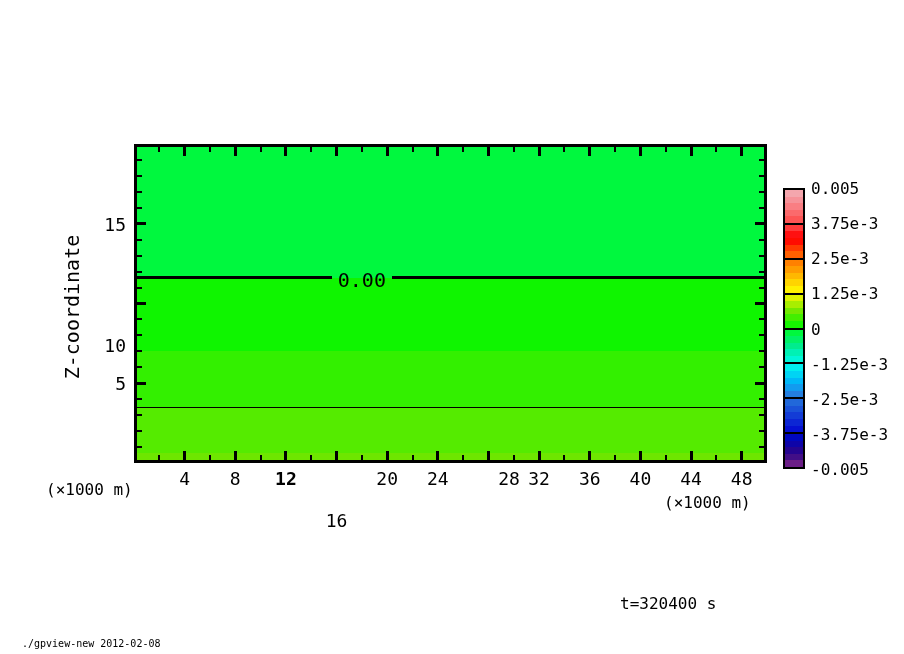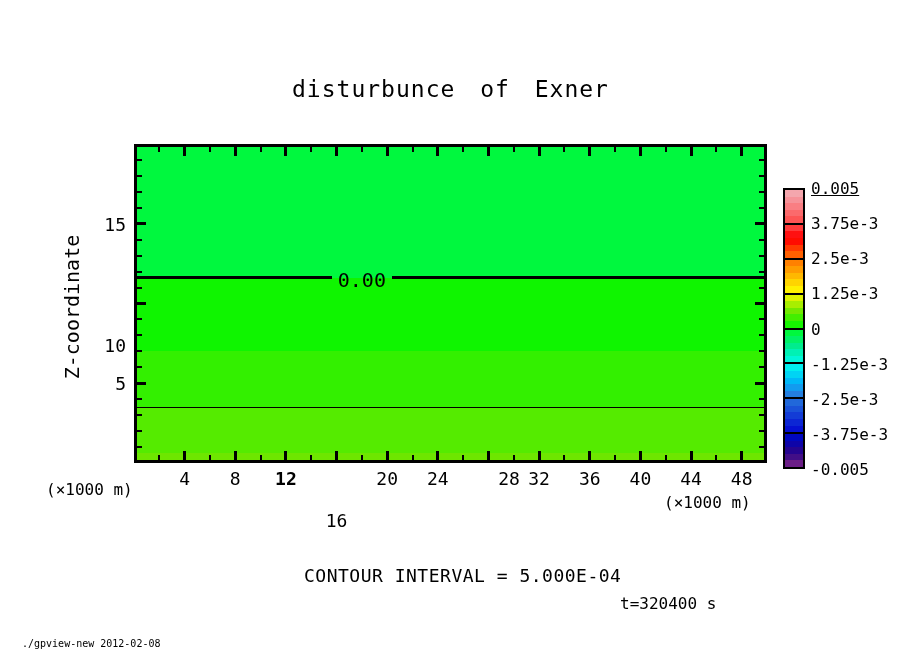--- a/index.html
+++ b/index.html
@@ -37,21 +37,20 @@
   }
   .cb-block{flex:1;display:flex;flex-direction:column;}
   .cb-block + .cb-block{border-top:2px solid #000;}
   .cb-sub{flex:1;}
   .cbarlabel{position:absolute;font-size:16px;white-space:nowrap;}
 </style>
 </head>
 <body>
 
 <div id="canvas">
-  <div class="abs title">disturbunce of Exner</div>
 
   <div id="bands">
       <div class="band" style="left: 134px; top: 144px; width: 633px; height: 133.661px; background: rgb(0, 248, 62);"></div>
       <div class="band" style="left: 134px; top: 277.661px; width: 633px; height: 73.689px; background: rgb(15, 245, 0);"></div>
       <div class="band" style="left: 134px; top: 351.35px; width: 633px; height: 55.825px; background: rgb(51, 240, 0);"></div>
       <div class="band" style="left: 134px; top: 407.175px; width: 633px; height: 45.4575px; background: rgb(85, 235, 0);"></div>
       <div class="band" style="left: 134px; top: 452.632px; width: 633px; height: 10.3675px; background: rgb(110, 230, 0);"></div>
     </div>
   <div id="frame" class="abs"></div>
   <div id="ticks">
@@ -166,21 +165,20 @@
   <div id="yticklabels">
       <div class="yticklabel" style="left: 92px; top: 373.25px;">5</div>
       <div class="yticklabel" style="left: 92px; top: 293.5px; margin-top: 41px;">10</div>
       <div class="yticklabel" style="left: 92px; top: 213.75px;">15</div>
     </div>
 
   <div class="abs ylabel">Z-coordinate</div>
   <div class="abs yunits">(×1000 m)</div>
   <div class="abs xunits">(×1000 m)</div>
 
-  <div class="abs contour-note">CONTOUR INTERVAL = 5.000E-04</div>
   <div class="abs time-note">t=320400 s</div>
 
   <div id="colorbar" class="abs">
       <div class="cb-block">
         <div class="cb-sub" style="background: rgb(244, 166, 173);"></div>
         <div class="cb-sub" style="background: rgb(246, 146, 153);"></div>
         <div class="cb-sub" style="background: rgb(249, 126, 131);"></div>
         <div class="cb-sub" style="background: rgb(251, 106, 108);"></div>
         <div class="cb-sub" style="background: rgb(253, 85, 85);"></div>
       </div>
@@ -228,21 +226,21 @@
       </div>
       <div class="cb-block">
         <div class="cb-sub" style="background: rgb(0, 7, 192);"></div>
         <div class="cb-sub" style="background: rgb(14, 4, 168);"></div>
         <div class="cb-sub" style="background: rgb(37, 4, 144);"></div>
         <div class="cb-sub" style="background: rgb(66, 14, 135);"></div>
         <div class="cb-sub" style="background: rgb(107, 30, 135);"></div>
       </div>
     </div>
   <div id="cbarlabels">
-      <div class="cbarlabel" style="left: 811px; top: 179px; text-decoration: underline;">0.005</div>
+      <div class="cbarlabel" style="left: 811px; top: 179px;">0.005</div>
       <div class="cbarlabel" style="left: 811px; top: 214.125px;">3.75e-3</div>
       <div class="cbarlabel" style="left: 811px; top: 249.25px;">2.5e-3</div>
       <div class="cbarlabel" style="left: 811px; top: 284.375px;">1.25e-3</div>
       <div class="cbarlabel" style="left: 811px; top: 319.5px;">0</div>
       <div class="cbarlabel" style="left: 811px; top: 354.625px;">-1.25e-3</div>
       <div class="cbarlabel" style="left: 811px; top: 389.75px;">-2.5e-3</div>
       <div class="cbarlabel" style="left: 811px; top: 424.875px;">-3.75e-3</div>
       <div class="cbarlabel" style="left: 811px; top: 460px;">-0.005</div>
     </div>
 

